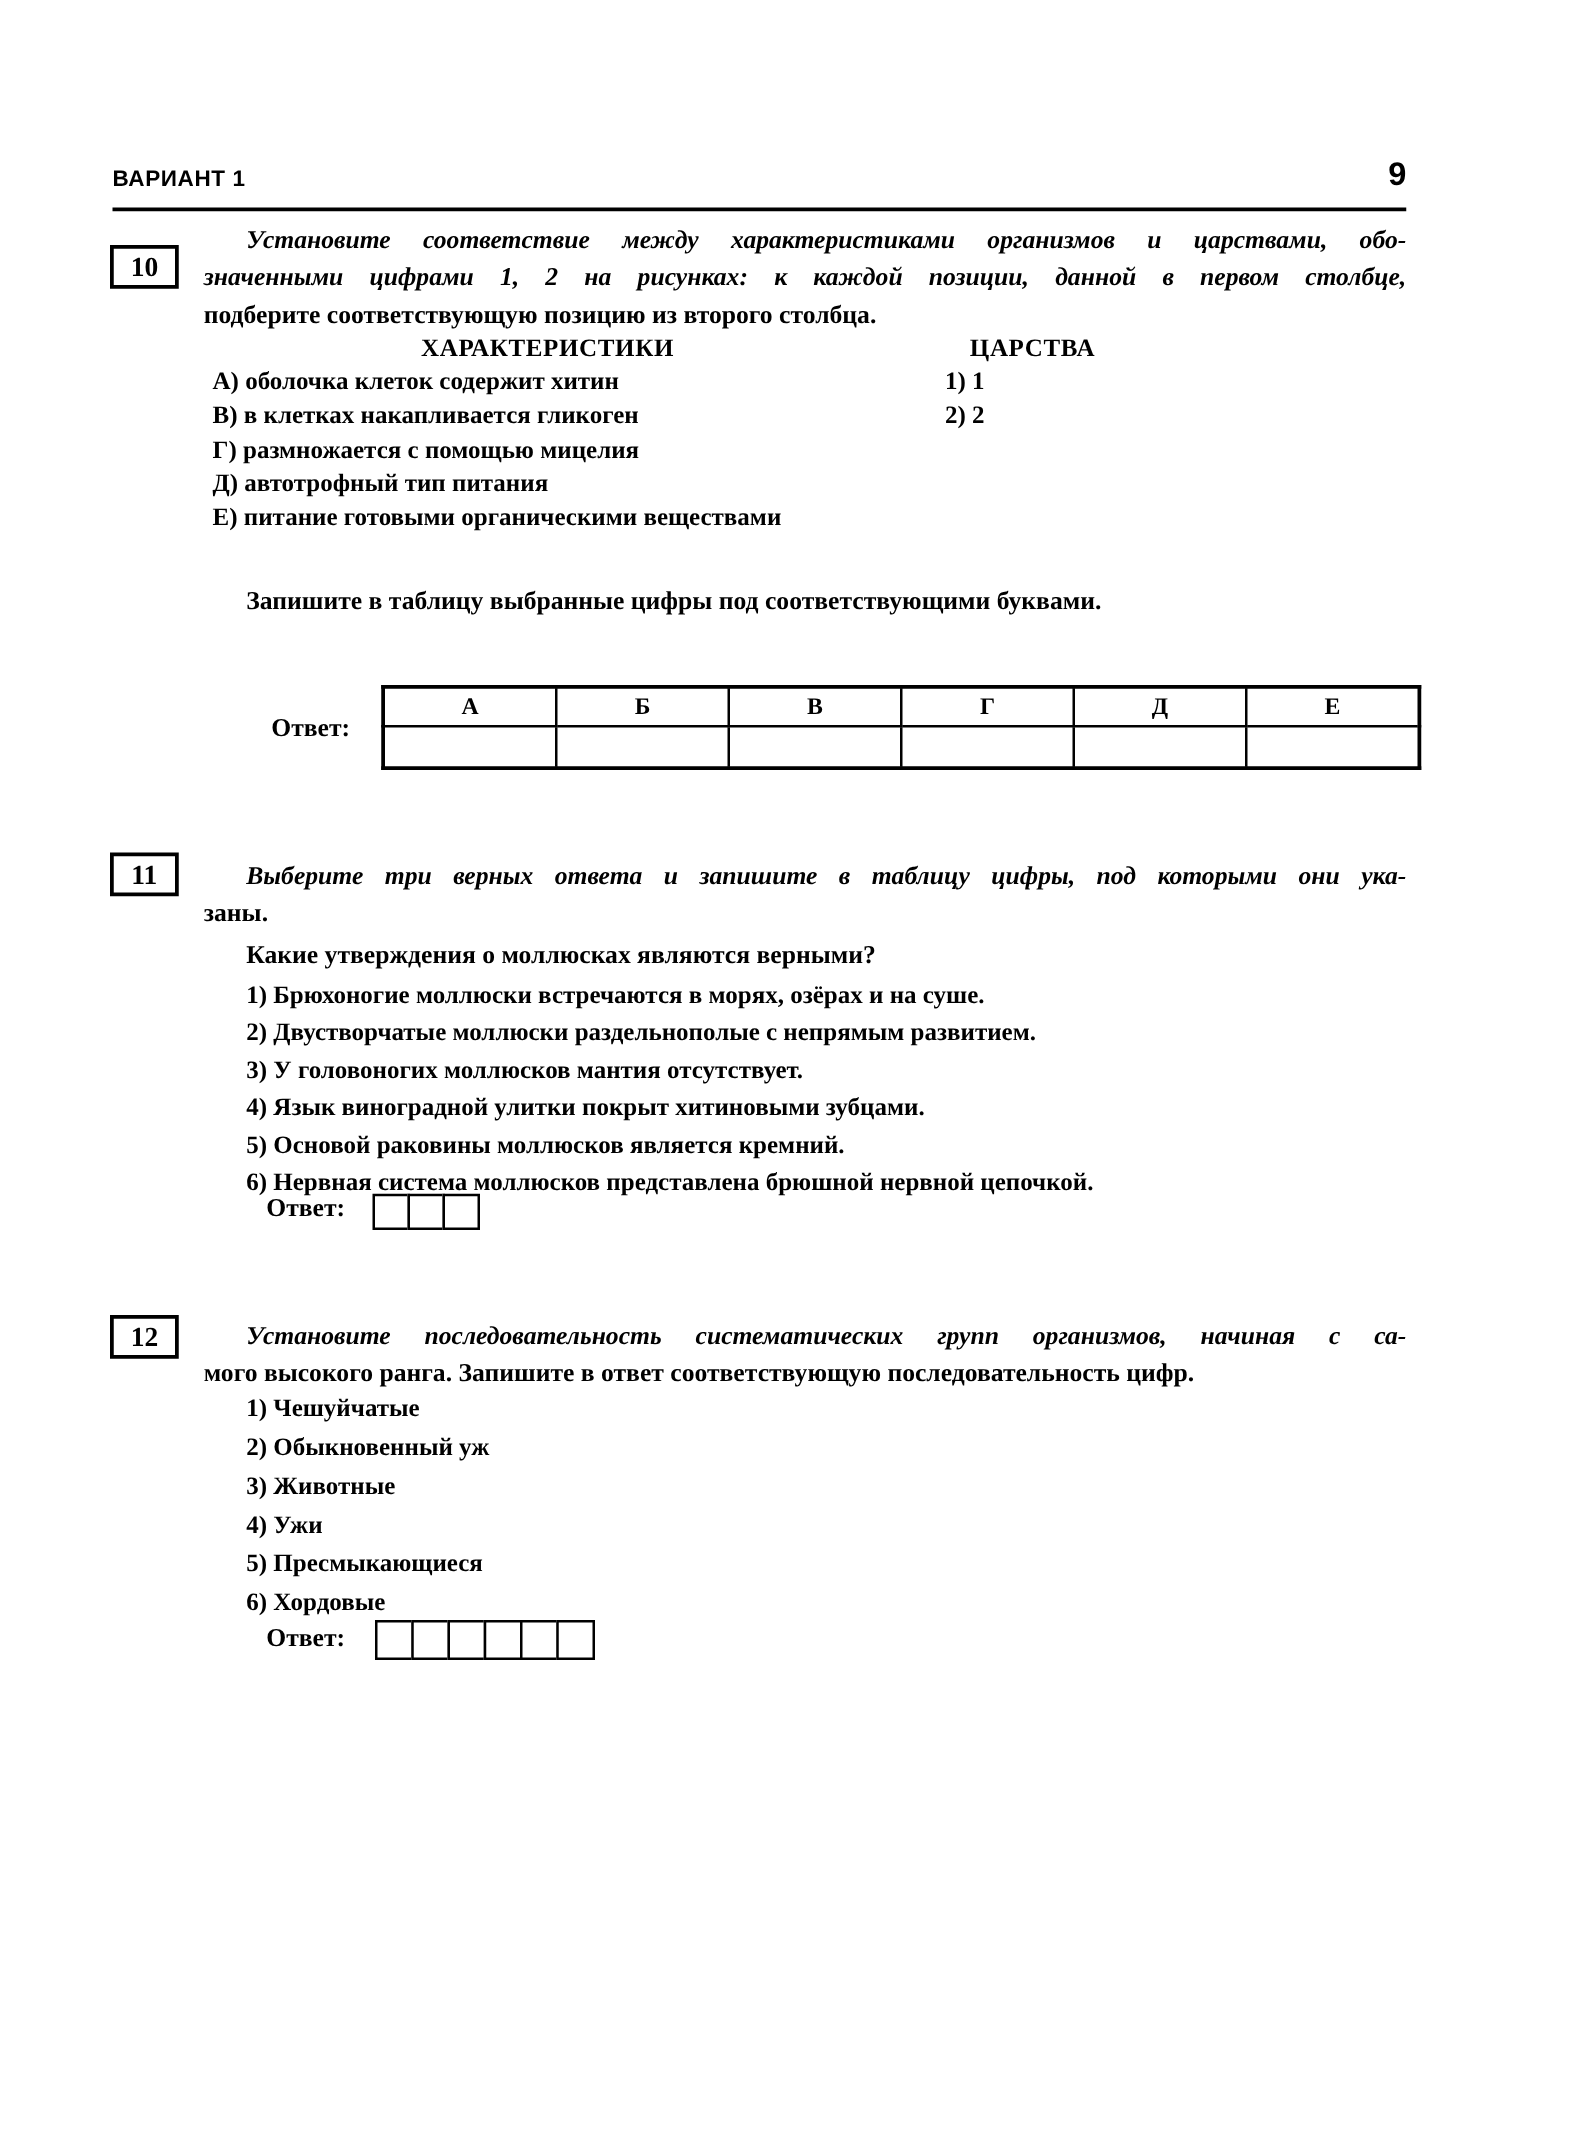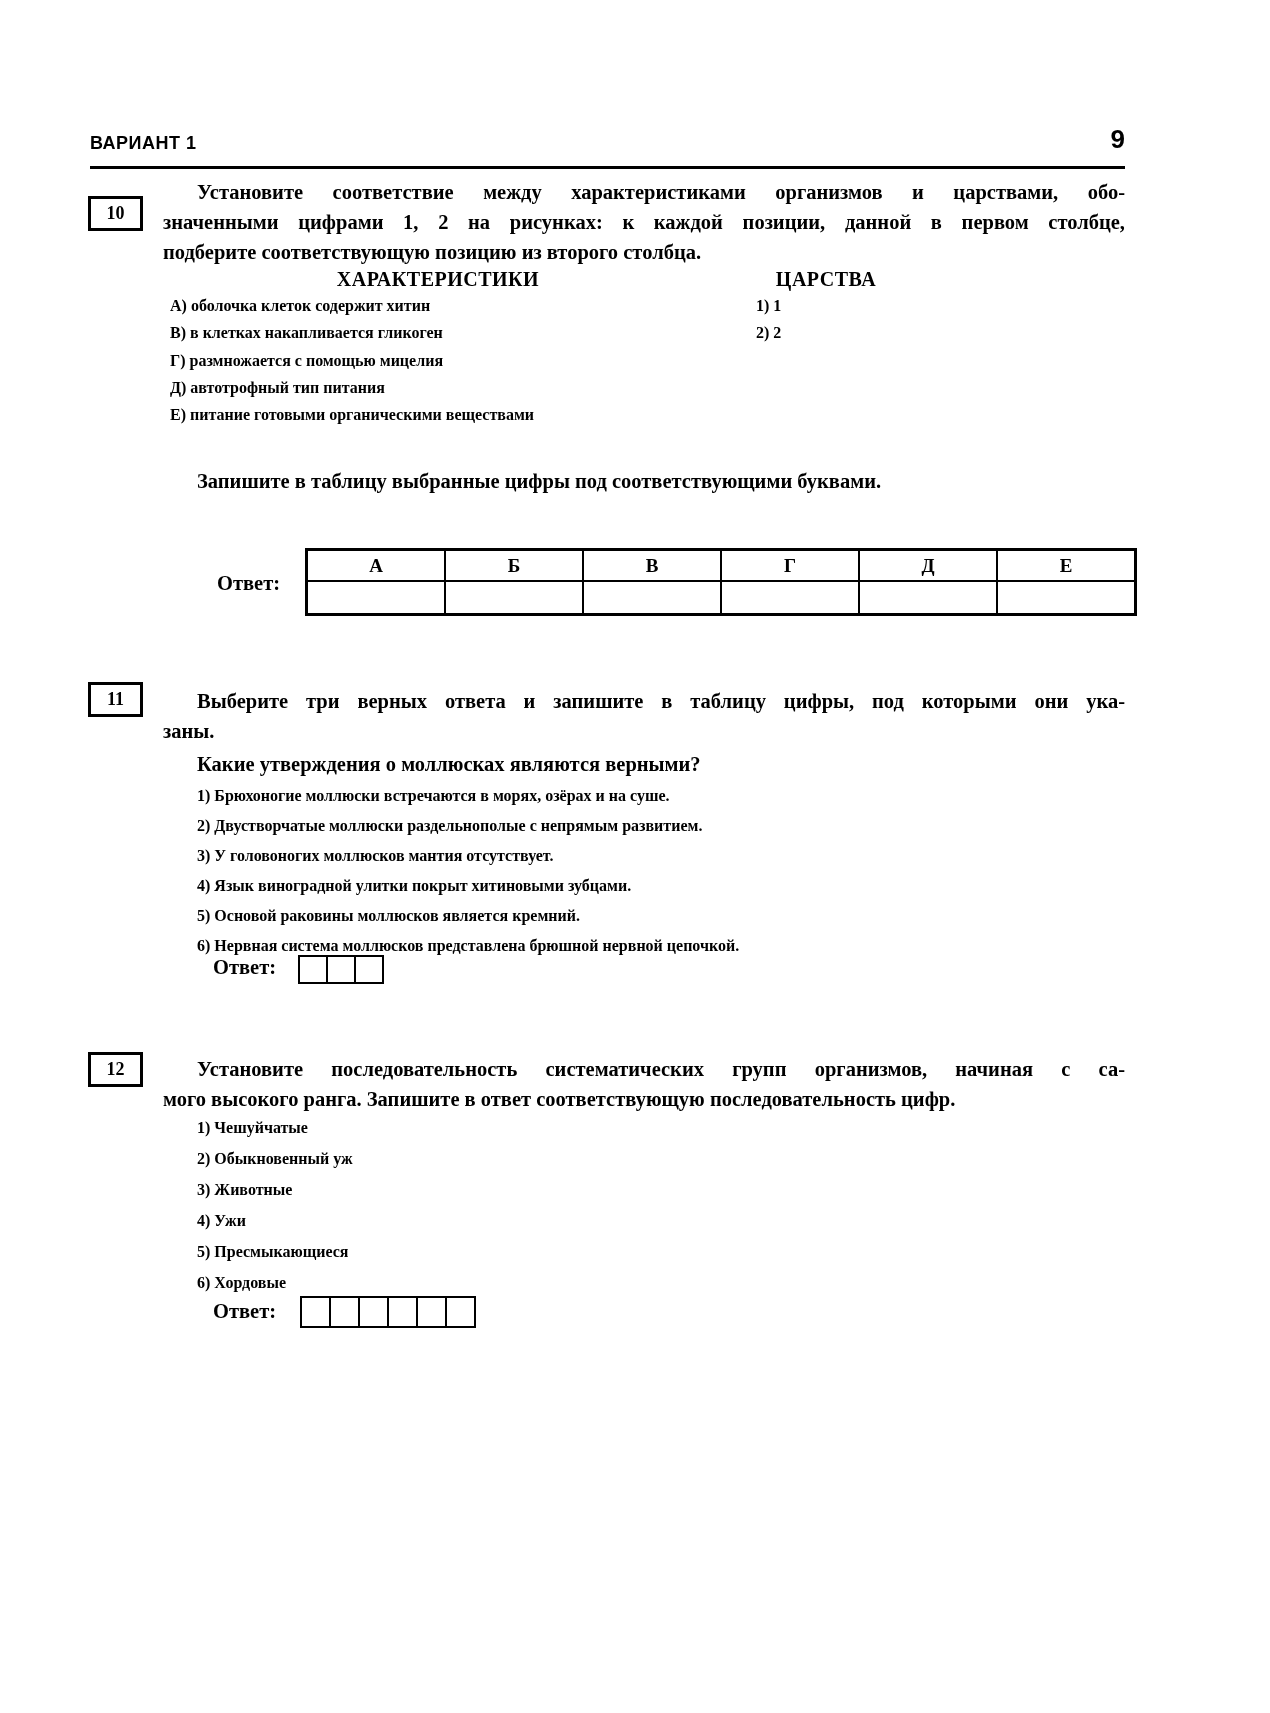--- a/index.html
+++ b/index.html
@@ -13,29 +13,29 @@
 
   
   .variant { left:90px; top:133px; font-family:"Liberation Sans", sans-serif;
              font-size:18px; font-weight:bold; letter-spacing:0.5px; }
   .pagenum { left:1070px; top:124px; width:55px; text-align:right;
              font-family:"Liberation Sans", sans-serif; font-size:26px; font-weight:bold; }
   .rule { left:90px; top:166px; width:1035px; height:3px; background:#000; }
 
   
   .tasknum { left:88px; width:49px; height:29px; border:3px solid #000;
-             text-align:center; font-size:18px; line-height:29px; }
+             text-align:center; font-size:22px; line-height:29px; }
 
   
   .para-line { left:163px; width:962px; font-size:20.5px; line-height:30px; white-space:nowrap; }
-  .jline { white-space:normal; text-align:justify; text-align-last:justify; }
+  .jline { white-space:normal; text-align:justify; text-align-last:justify;font-style:italic; }
   .indent { text-indent:34px; }
 
   
-  .list { font-size:16px; }
+  .list { font-size:20px; }
   .list div { white-space:nowrap; }
   .list-chars { left:170px; top:292px; line-height:27.3px; }
   .list-kingdoms { left:756px; top:292px; line-height:27.3px; }
   .list-opts11 { left:197px; top:781px; line-height:30px; }
   .list-opts12 { left:197px; top:1112px; line-height:31px; }
 
   .colhead { font-size:20px; letter-spacing:0.5px; transform:translateX(-50%); white-space:nowrap;margin-left:16px; }
 
   .anslabel { font-size:20.5px; }
 

